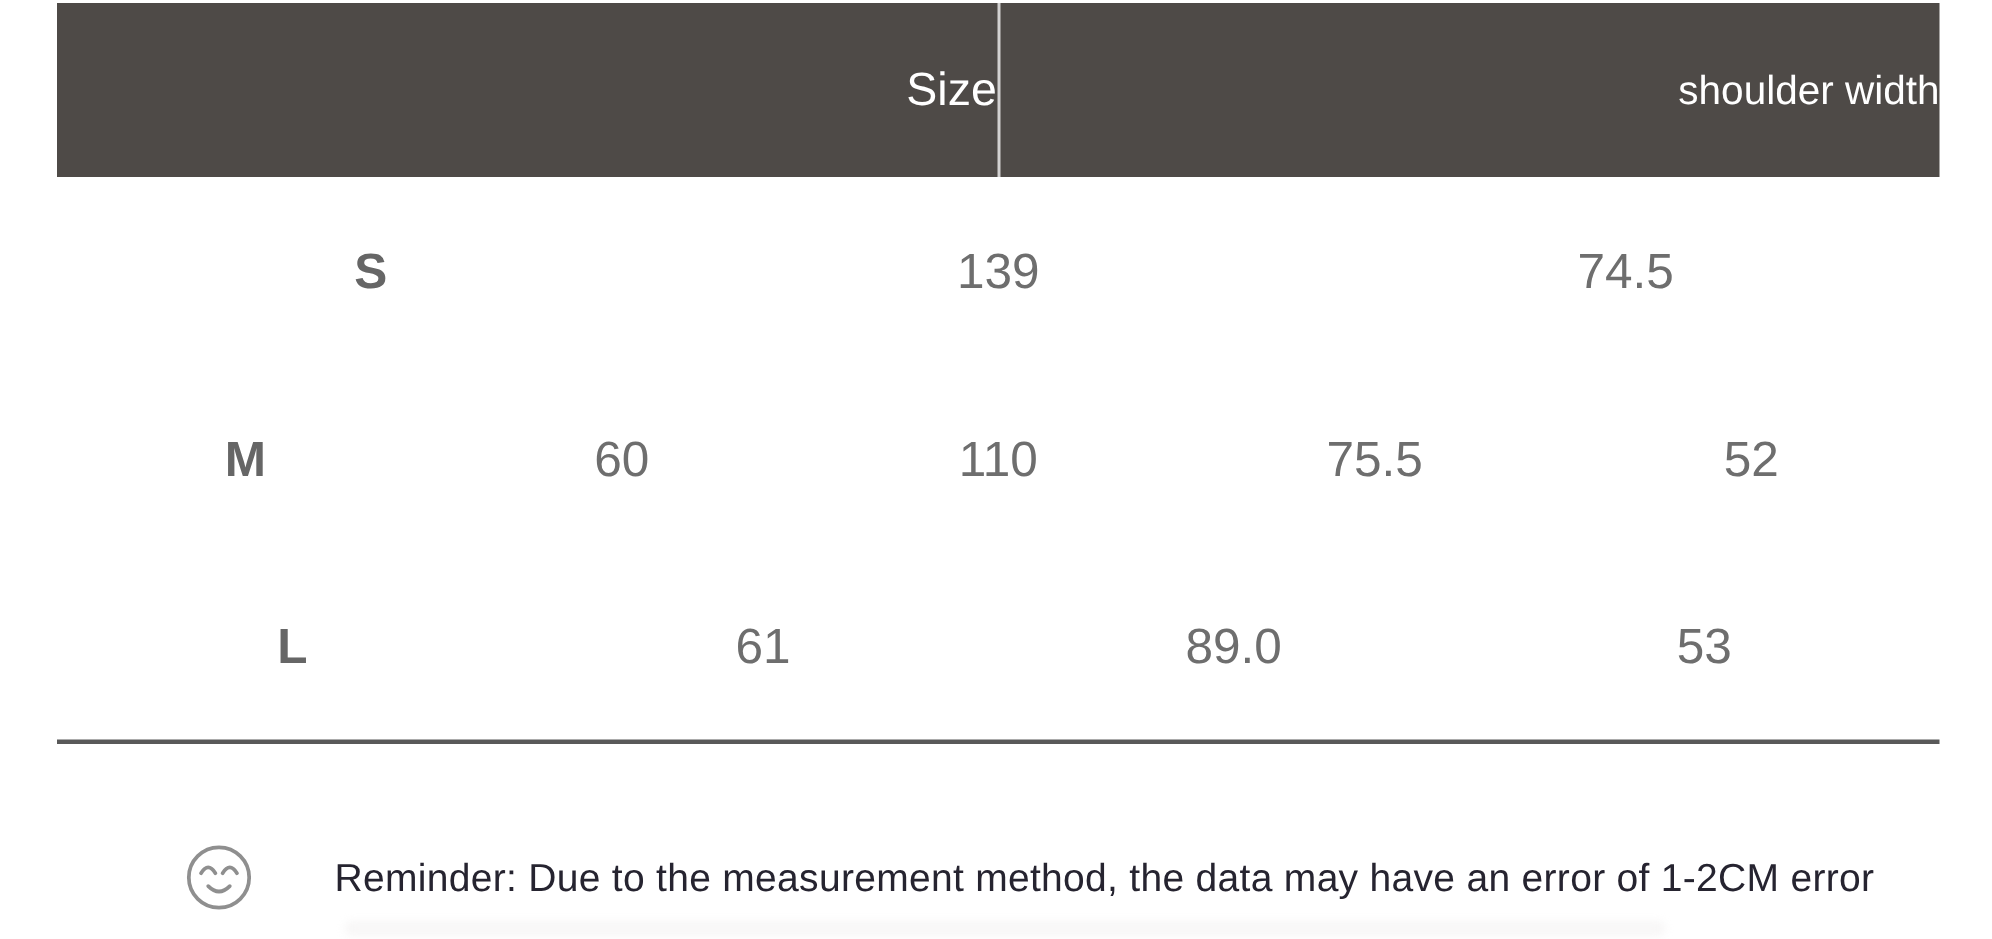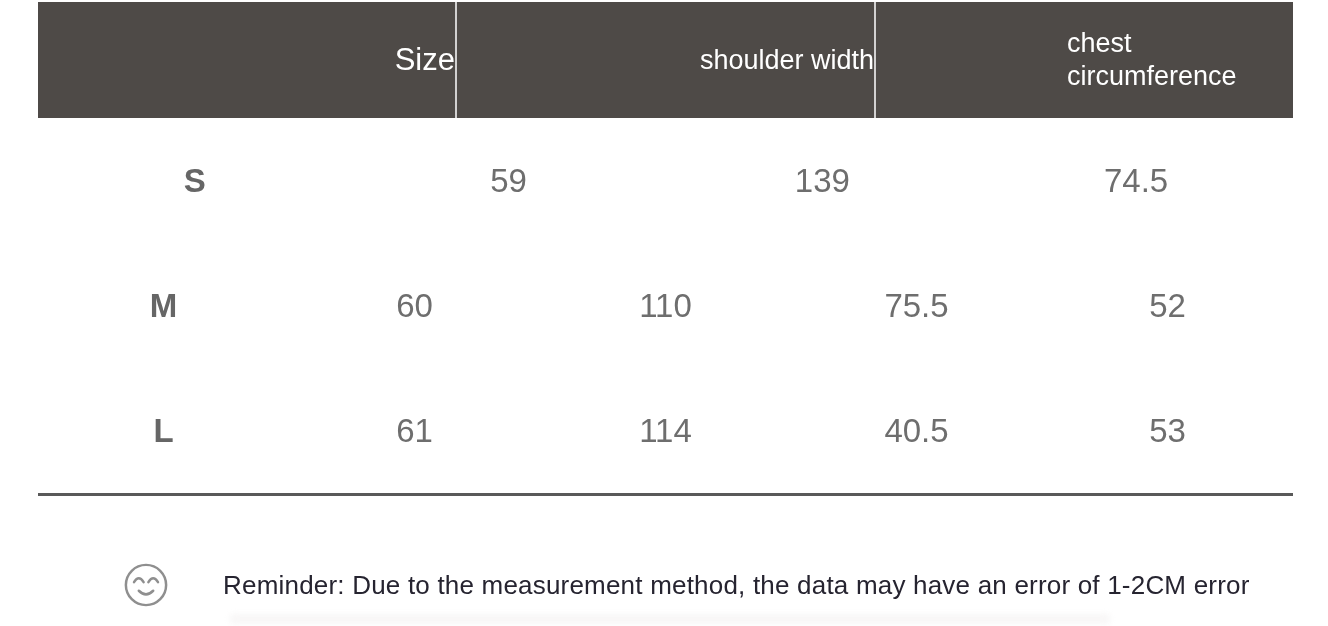--- a/index.html
+++ b/index.html
@@ -41,44 +41,39 @@
 
   <div class="size-chart">
 
     <div class="chart-header">
       <div class="hcell hcell-size">
         <span>Size</span>
       </div>
       <div class="hcell">
         <span>shoulder width</span>
       </div>
-      <div class="hcell">
-        <span class="wrap-label">chest circumference</span>
-      </div>
     </div>
 
     <div class="tbody">
       <div class="trow">
         <div class="tcell tcell-size">S</div>
-        <div class="tcell">59</div>
         <div class="tcell">139</div>
         <div class="tcell">74.5</div>
       </div>
       <div class="trow">
         <div class="tcell tcell-size">M</div>
         <div class="tcell">60</div>
         <div class="tcell">110</div>
         <div class="tcell">75.5</div>
         <div class="tcell">52</div>
       </div>
       <div class="trow">
         <div class="tcell tcell-size">L</div>
         <div class="tcell">61</div>
-        <div class="tcell">114</div>
-        <div class="tcell">40.5</div>
+        <div class="tcell">89.0</div>
         <div class="tcell">53</div>
       </div>
     </div>
 
     <div class="bottom-divider"></div>
 
     <div class="reminder">
       <svg class="reminder-icon" viewBox="0 0 48 48" fill="none" stroke="#8f8f8f" stroke-width="2.6" stroke-linecap="round">
         <circle cx="24" cy="24" r="21"></circle>
         <path d="M11.5 21 Q16.5 13 21.5 21"></path>

